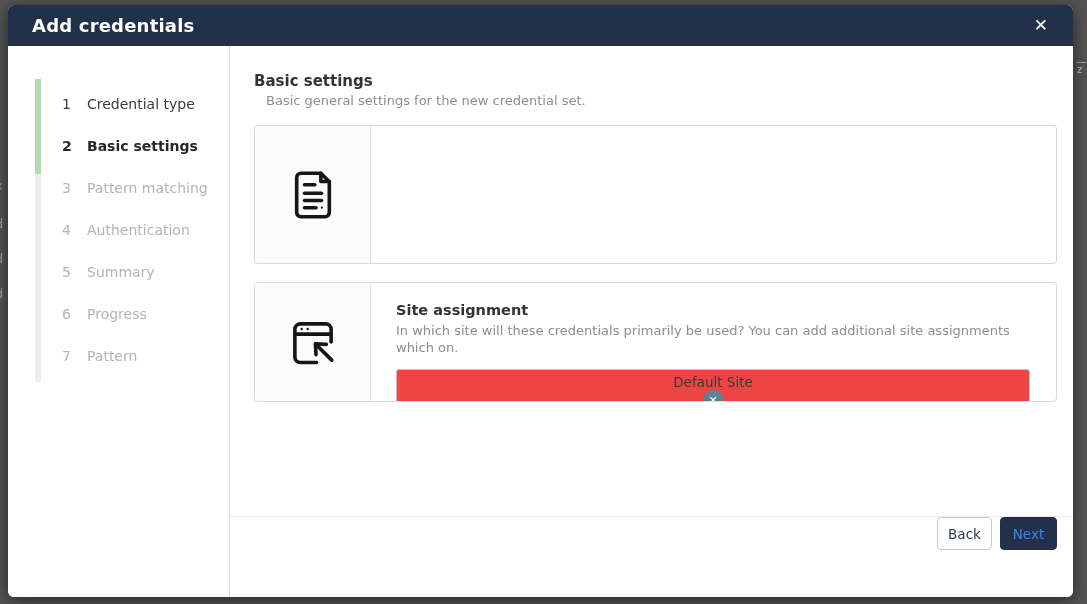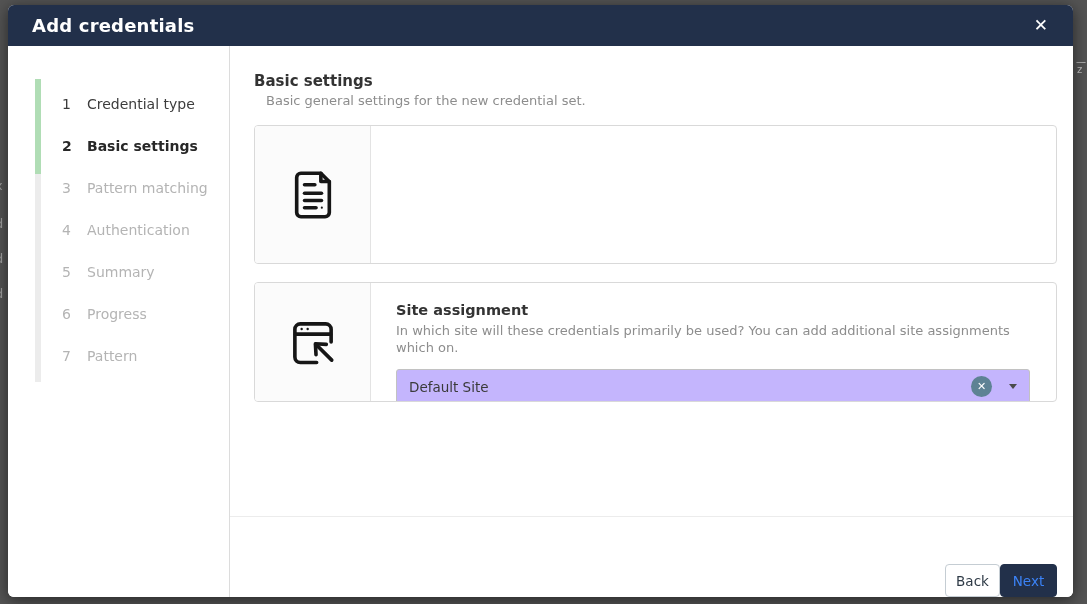--- a/index.html
+++ b/index.html
@@ -53,36 +53,36 @@
   .card-title{font-size:14.5px;font-weight:700;color:#333;line-height:1.2;}
   .card-desc{font-size:13px;color:#8d8d8d;line-height:1.3;margin-top:3px;}
 
   .text-input{
     margin-top:13px;width:100%;height:35px;box-sizing:border-box;
     border:1px solid #c2c2c2;border-radius:3px;background:#fff;
     font-family:inherit;font-size:13.5px;color:#3a3a3a;padding:0 11px;outline:none;
   }
   .select{
     margin-top:13px;height:35px;box-sizing:border-box;
-    border:1px solid #c2c2c2;border-radius:3px;background:#c4b5fd;
-    display:flex;align-items:center;padding:4px 12px;cursor:pointer;
+    border:1px solid #c2c2c2;border-radius:3px;background:#ef4444;
+    display:flex;align-items:center;padding:4px 12px;cursor:pointer;flex-direction:column;
   }
   .select-value{flex:1;font-size:13.5px;color:#3a3a3a;}
   .clear-chip{
     width:21px;height:21px;border-radius:50%;flex:none;
     background:var(--clear-icon-bg,#5e8294);color:#fff;
     display:flex;align-items:center;justify-content:center;
     font-size:11px;font-weight:700;cursor:pointer;
   }
   .caret{width:0;height:0;border-left:4.5px solid transparent;border-right:4.5px solid transparent;
     border-top:5.5px solid #4a4a4a;margin-left:17px;flex:none;}
 
   .main-footer{
     flex:none;height:80px;border-top:1px solid #ececec;
-    display:flex;align-items:flex-end;justify-content:flex-end;padding:0 16px;
+    display:flex;align-items:flex-start;justify-content:flex-end;gap:8px;padding:0 16px;
   }
   .btn{height:33px;border-radius:4px;font-family:inherit;font-size:13.5px;
     display:flex;align-items:center;justify-content:center;cursor:pointer;box-sizing:border-box;}
   .btn-back{width:55px;background:#fff;border:1px solid #c5cdd3;color:#2e3a46;}
   .btn-next{width:57px;background:var(--next-button-bg,#22304a);border:1px solid var(--next-button-bg,#22304a);color:#3b82f6;}
 </style>
 </head>
 <body>
 
 <div>

